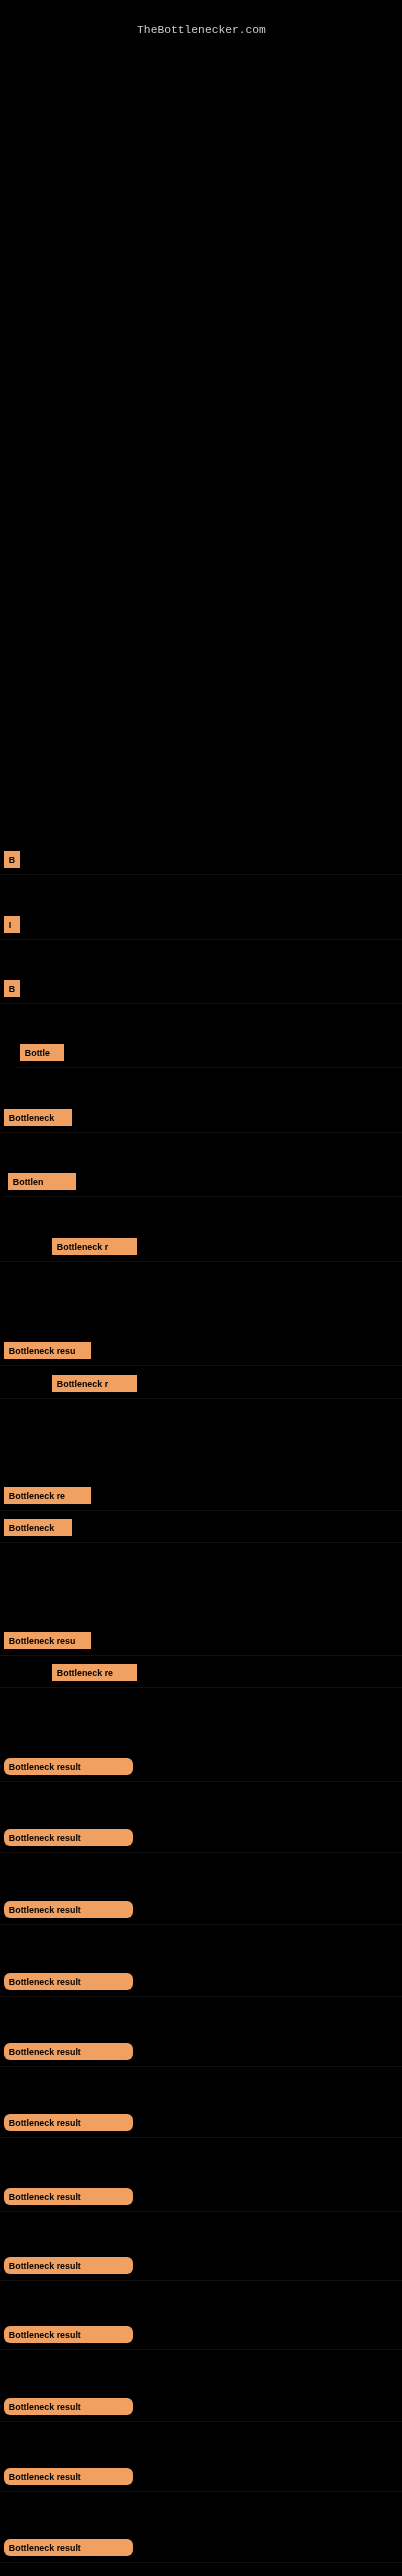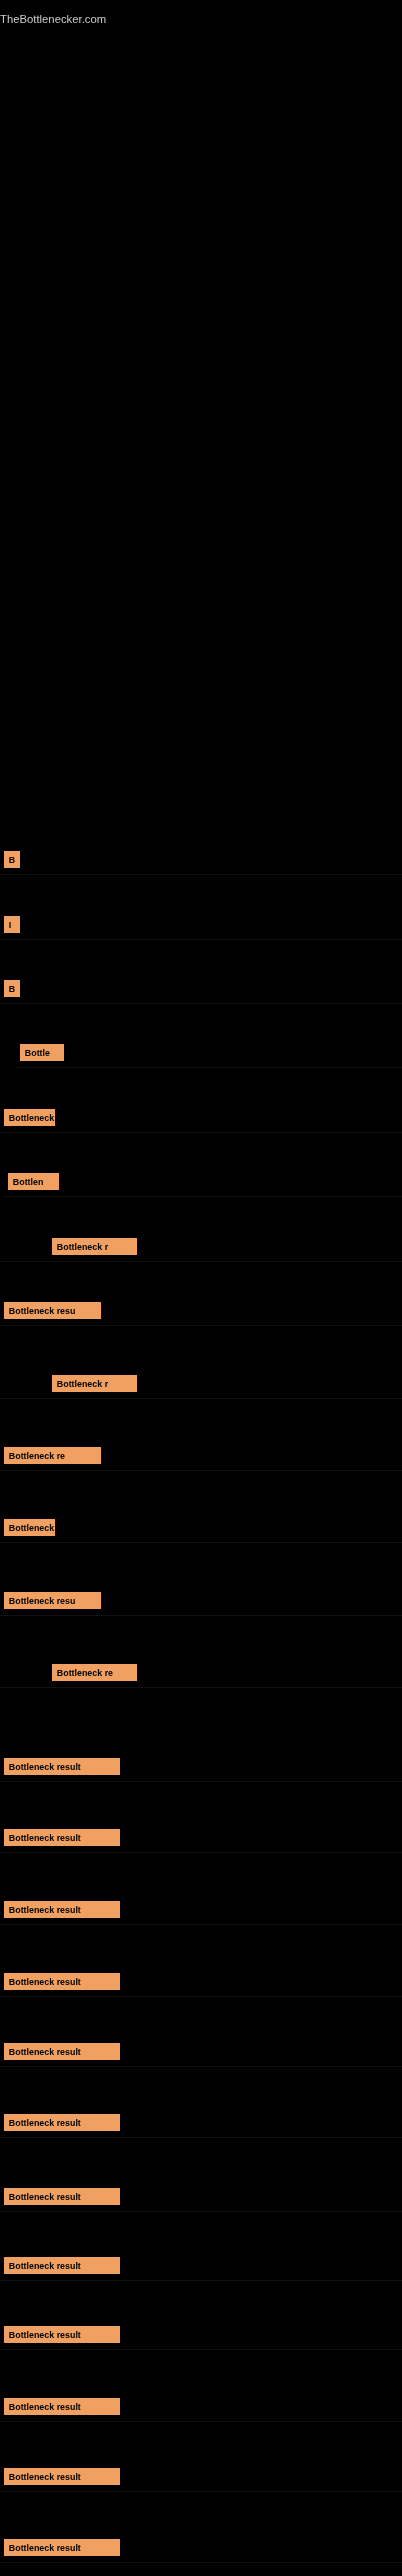--- a/index.html
+++ b/index.html
@@ -10,26 +10,28 @@
 
     body {
       background-color: #000000;
       width: 403px;
       min-height: 2576px;
       font-family: Arial, sans-serif;
       position: relative;
     }
 
     .site-title {
+      text-align: center;
       color: #cccccc;
       font-size: 11.3px;
       padding: 8px 0;
       position: absolute;
-      top: 5px;
+      top: 16px;
       width: 100%;
+      font-family: Liberation Mono, monospace;
     }
 
     .bottleneck-item {
       display: flex;
       align-items: center;
       padding: 6.4px 4px;
       border-bottom: 0.8px solid #111;
     }
 
     .bottleneck-label {
@@ -38,24 +40,24 @@
       font-size: 8.9px;
       font-weight: bold;
       padding: 3.2px 4.8px;
       display: inline-block;
       white-space: nowrap;
     }
 
     
     .label-xs { width: 16px; }
     .label-md { width: 44px; }
-    .label-lg { width: 51px; }
+    .label-lg { width: 68px; }
     .label-xl { width: 85px; margin-left: 48px; }
-    .label-xxl { width: 97px; }
-    .label-full { width: 116px; }
+    .label-xxl { width: 87px; margin-top: 40px; }
+    .label-full { width: 129px; border-radius: 6px; }
   </style>
 </head>
 <body>
 
 <div class="site-title">TheBottlenecker.com</div>
 
 <div id="items-root">
     <div class="bottleneck-item" style="position: absolute; top: 845px; left: 0px; width: 100%; padding: 6.4px 4px;">
       <span class="bottleneck-label label-xs">B</span>
     </div>

